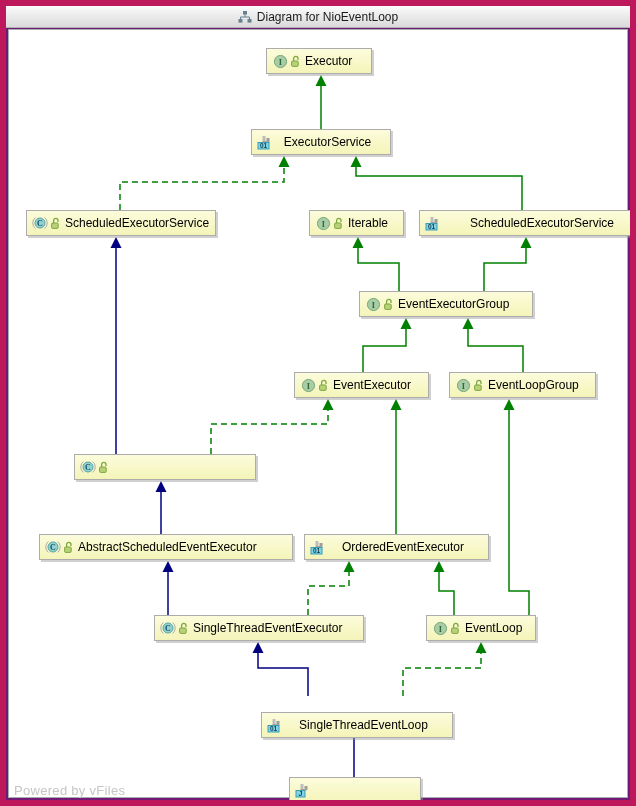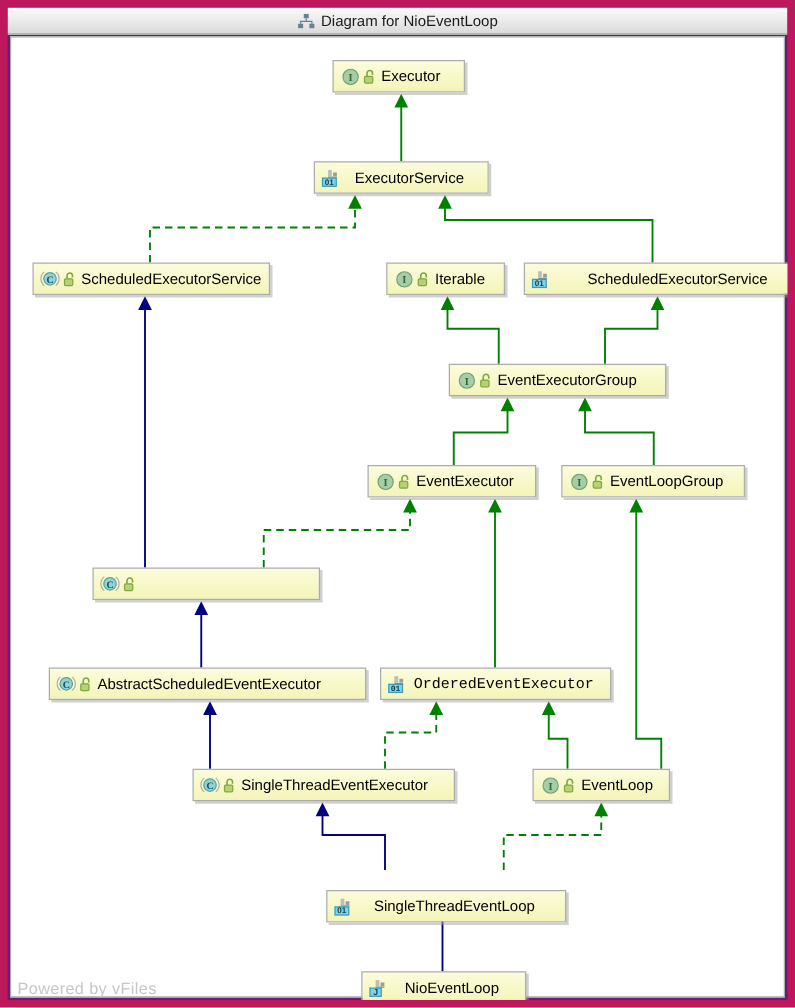--- a/index.html
+++ b/index.html
@@ -257,21 +257,21 @@
             </svg>
           </span>
           <span class="nicon lock">
             <svg width="11" height="13" viewBox="0 0 11 13">
               <path d="M3.6 6 V3.6 A2.2 2.2 0 0 1 8 3.6 V5" fill="none" stroke="#7FA83F" stroke-width="1.3"></path>
               <rect x="1.6" y="6" width="6.6" height="5.4" rx="1" fill="#B8D078" stroke="#7FA83F"></rect>
             </svg>
           </span>
           <span class="nlabel">AbstractScheduledEventExecutor</span>
         </div>
-        <div class="node centered" style="left: 298px; top: 528px; width: 185px; font-family: Liberation Mono, monospace;">
+        <div class="node centered" style="left: 298px; top: 528px; width: 185px;">
           <span class="nicon">
             <svg width="16" height="16" viewBox="0 0 16 16">
               <rect x="5.5" y="2" width="3" height="5" fill="#BDBDBD"></rect>
               <rect x="9.5" y="4" width="3" height="3" fill="#9C9C9C"></rect>
               <rect x="5.5" y="7.2" width="7" height="1" fill="#8F8F8F"></rect>
               <rect x="1" y="8.5" width="11" height="6.5" fill="#7FD4E8" stroke="#3B9DB5"></rect>
               <text x="6.5" y="13.8" font-size="6.5" font-weight="bold" fill="#17424E" text-anchor="middle">01</text>
             </svg>
           </span>
           <span class="nlabel">OrderedEventExecutor</span>
@@ -323,19 +323,18 @@
         <div class="node centered" style="left: 283px; top: 771px; width: 132px;">
           <span class="nicon">
             <svg width="16" height="16" viewBox="0 0 16 16">
               <rect x="5.5" y="2" width="3" height="5" fill="#BDBDBD"></rect>
               <rect x="9.5" y="4" width="3" height="3" fill="#9C9C9C"></rect>
               <rect x="5.5" y="7.2" width="7" height="1" fill="#8F8F8F"></rect>
               <rect x="1" y="8.5" width="9" height="6.5" fill="#7FD4E8" stroke="#3B9DB5"></rect>
               <text x="5.5" y="13.8" font-size="7" font-weight="bold" fill="#17424E" text-anchor="middle">J</text>
             </svg>
           </span>
-          <span class="nlabel">NioEventLoop</span>
         </div>
       </div>
   </div>
 
   <div class="watermark">Powered by vFiles</div>
 </div>
 
 </body></html>

